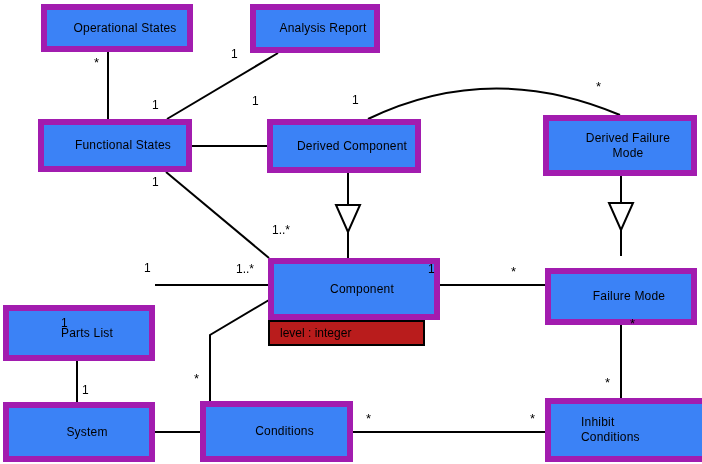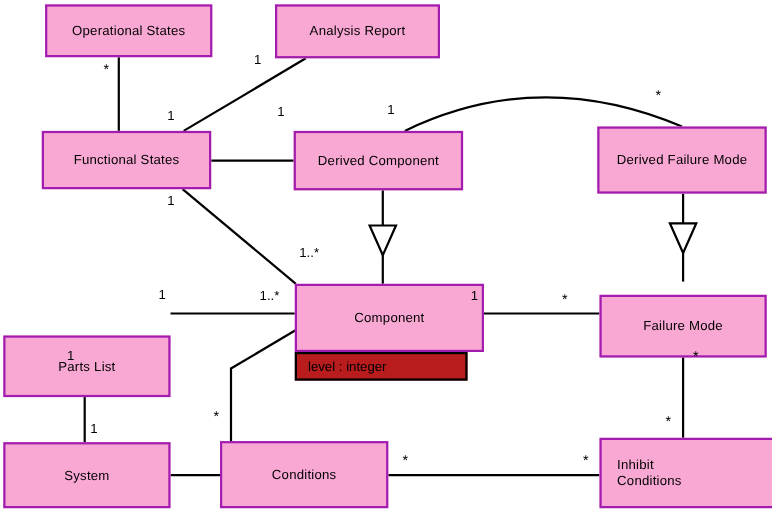--- a/index.html
+++ b/index.html
@@ -21,25 +21,26 @@
   #edge-layer {
     position: absolute;
     left: 0;
     top: 0;
     width: 702px;
     height: 464px;
   }
   .uml-class {
     position: absolute;
     box-sizing: border-box;
-    background: #f9a8d4;
-    border: 2px solid #a21caf;
+    background: #3b82f6;
+    border: 6px solid #a21caf;
     display: flex;
     flex-direction: column;
     z-index: 5;
+    padding-left: 16px;
   }
   .uml-name-compartment {
     flex: 1 1 auto;
     display: flex;
     align-items: center;
     justify-content: center;
     font-size: 12px;
     color: #000000;
     letter-spacing: 0.2px;
     line-height: 1.25;
@@ -142,21 +143,21 @@
     <div class="multiplicity" style="left: 61px; top: 317px;">1</div>
     <div class="multiplicity" style="left: 82px; top: 384px;">1</div>
     <div class="multiplicity mult-star" style="left: 194px; top: 372px;">*</div>
     <div class="multiplicity mult-star" style="left: 630px; top: 317px;">*</div>
     <div class="multiplicity mult-star" style="left: 605px; top: 376px;">*</div>
     <div class="multiplicity mult-star" style="left: 366px; top: 412px;">*</div>
     <div class="multiplicity mult-star" style="left: 530px; top: 412px;">*</div>
     <div class="uml-class" style="left: 41px; top: 4px; width: 152px; height: 48px;">
       <div class="uml-name-compartment">Operational States</div>
     </div>
-    <div class="uml-class" style="left: 250px; top: 4px; width: 150px; height: 49px;">
+    <div class="uml-class" style="left: 250px; top: 4px; width: 130px; height: 49px;">
       <div class="uml-name-compartment">Analysis Report</div>
     </div>
     <div class="uml-class" style="left: 38px; top: 119px; width: 154px; height: 53px;">
       <div class="uml-name-compartment">Functional States</div>
     </div>
     <div class="uml-class" style="left: 543px; top: 115px; width: 154px; height: 61px;">
       <div class="uml-name-compartment">Derived Failure Mode</div>
     </div>
     <div class="uml-class" style="left: 267px; top: 119px; width: 154px; height: 54px;">
       <div class="uml-name-compartment">Derived Component</div>

